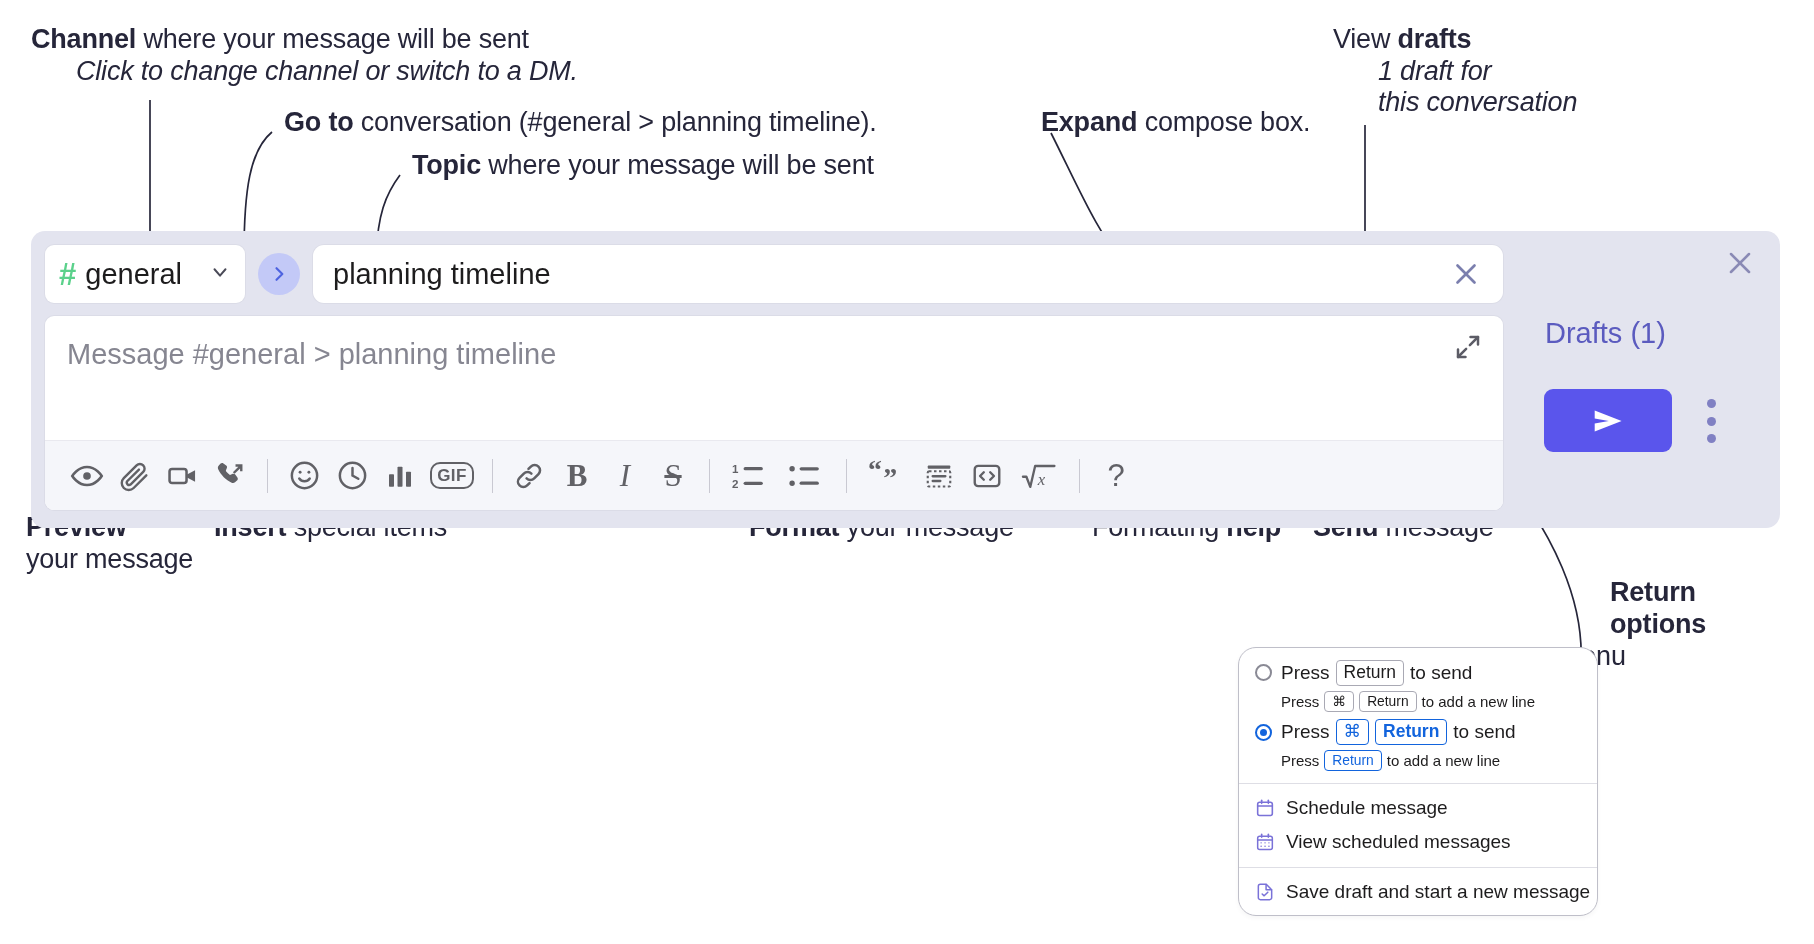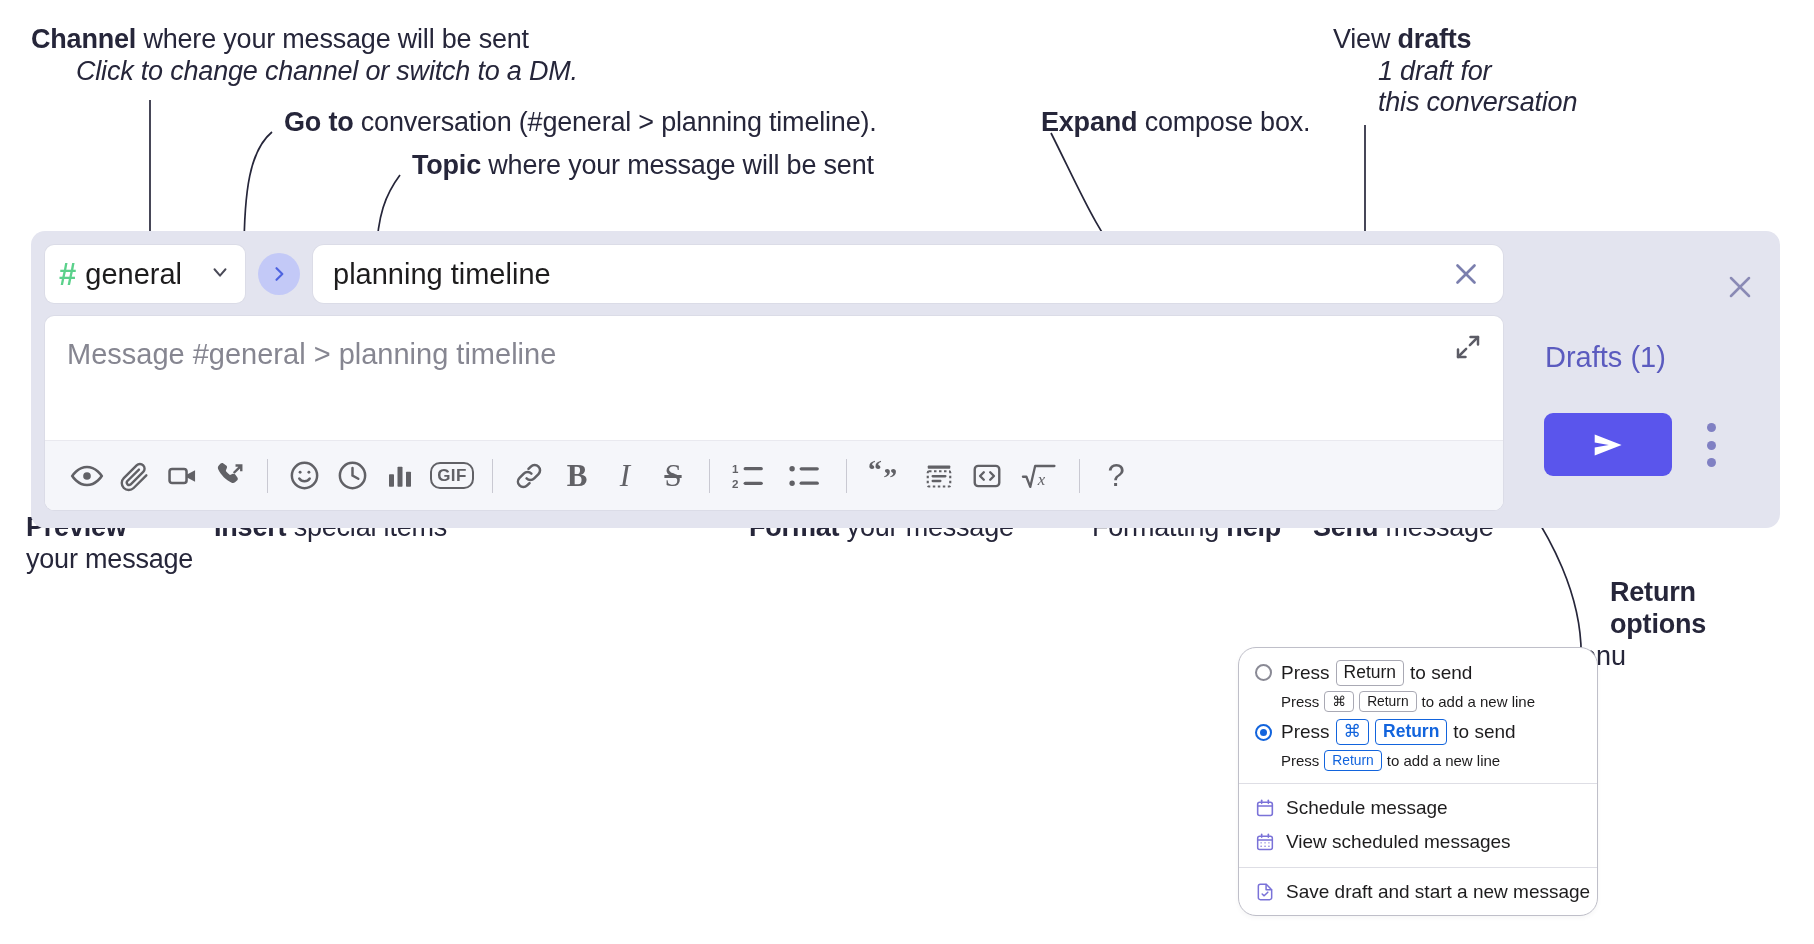--- a/index.html
+++ b/index.html
@@ -126,21 +126,20 @@
     background: #c9c9d2;
     margin: 0 12px;
     flex: 0 0 auto;
   }
 
   
   #compose-right {
     flex: 1 1 auto;
     position: relative;
     padding-top: 20px;
-    margin-top: 24px;
   }
   #panel-close {
     position: absolute; right: 22px; top: 14px;
     cursor: pointer;
   }
   #drafts-link {
     position: absolute; left: 42px; top: 86px;
     font-size: 29px;
     color: #5b5bbf;
     cursor: pointer;

